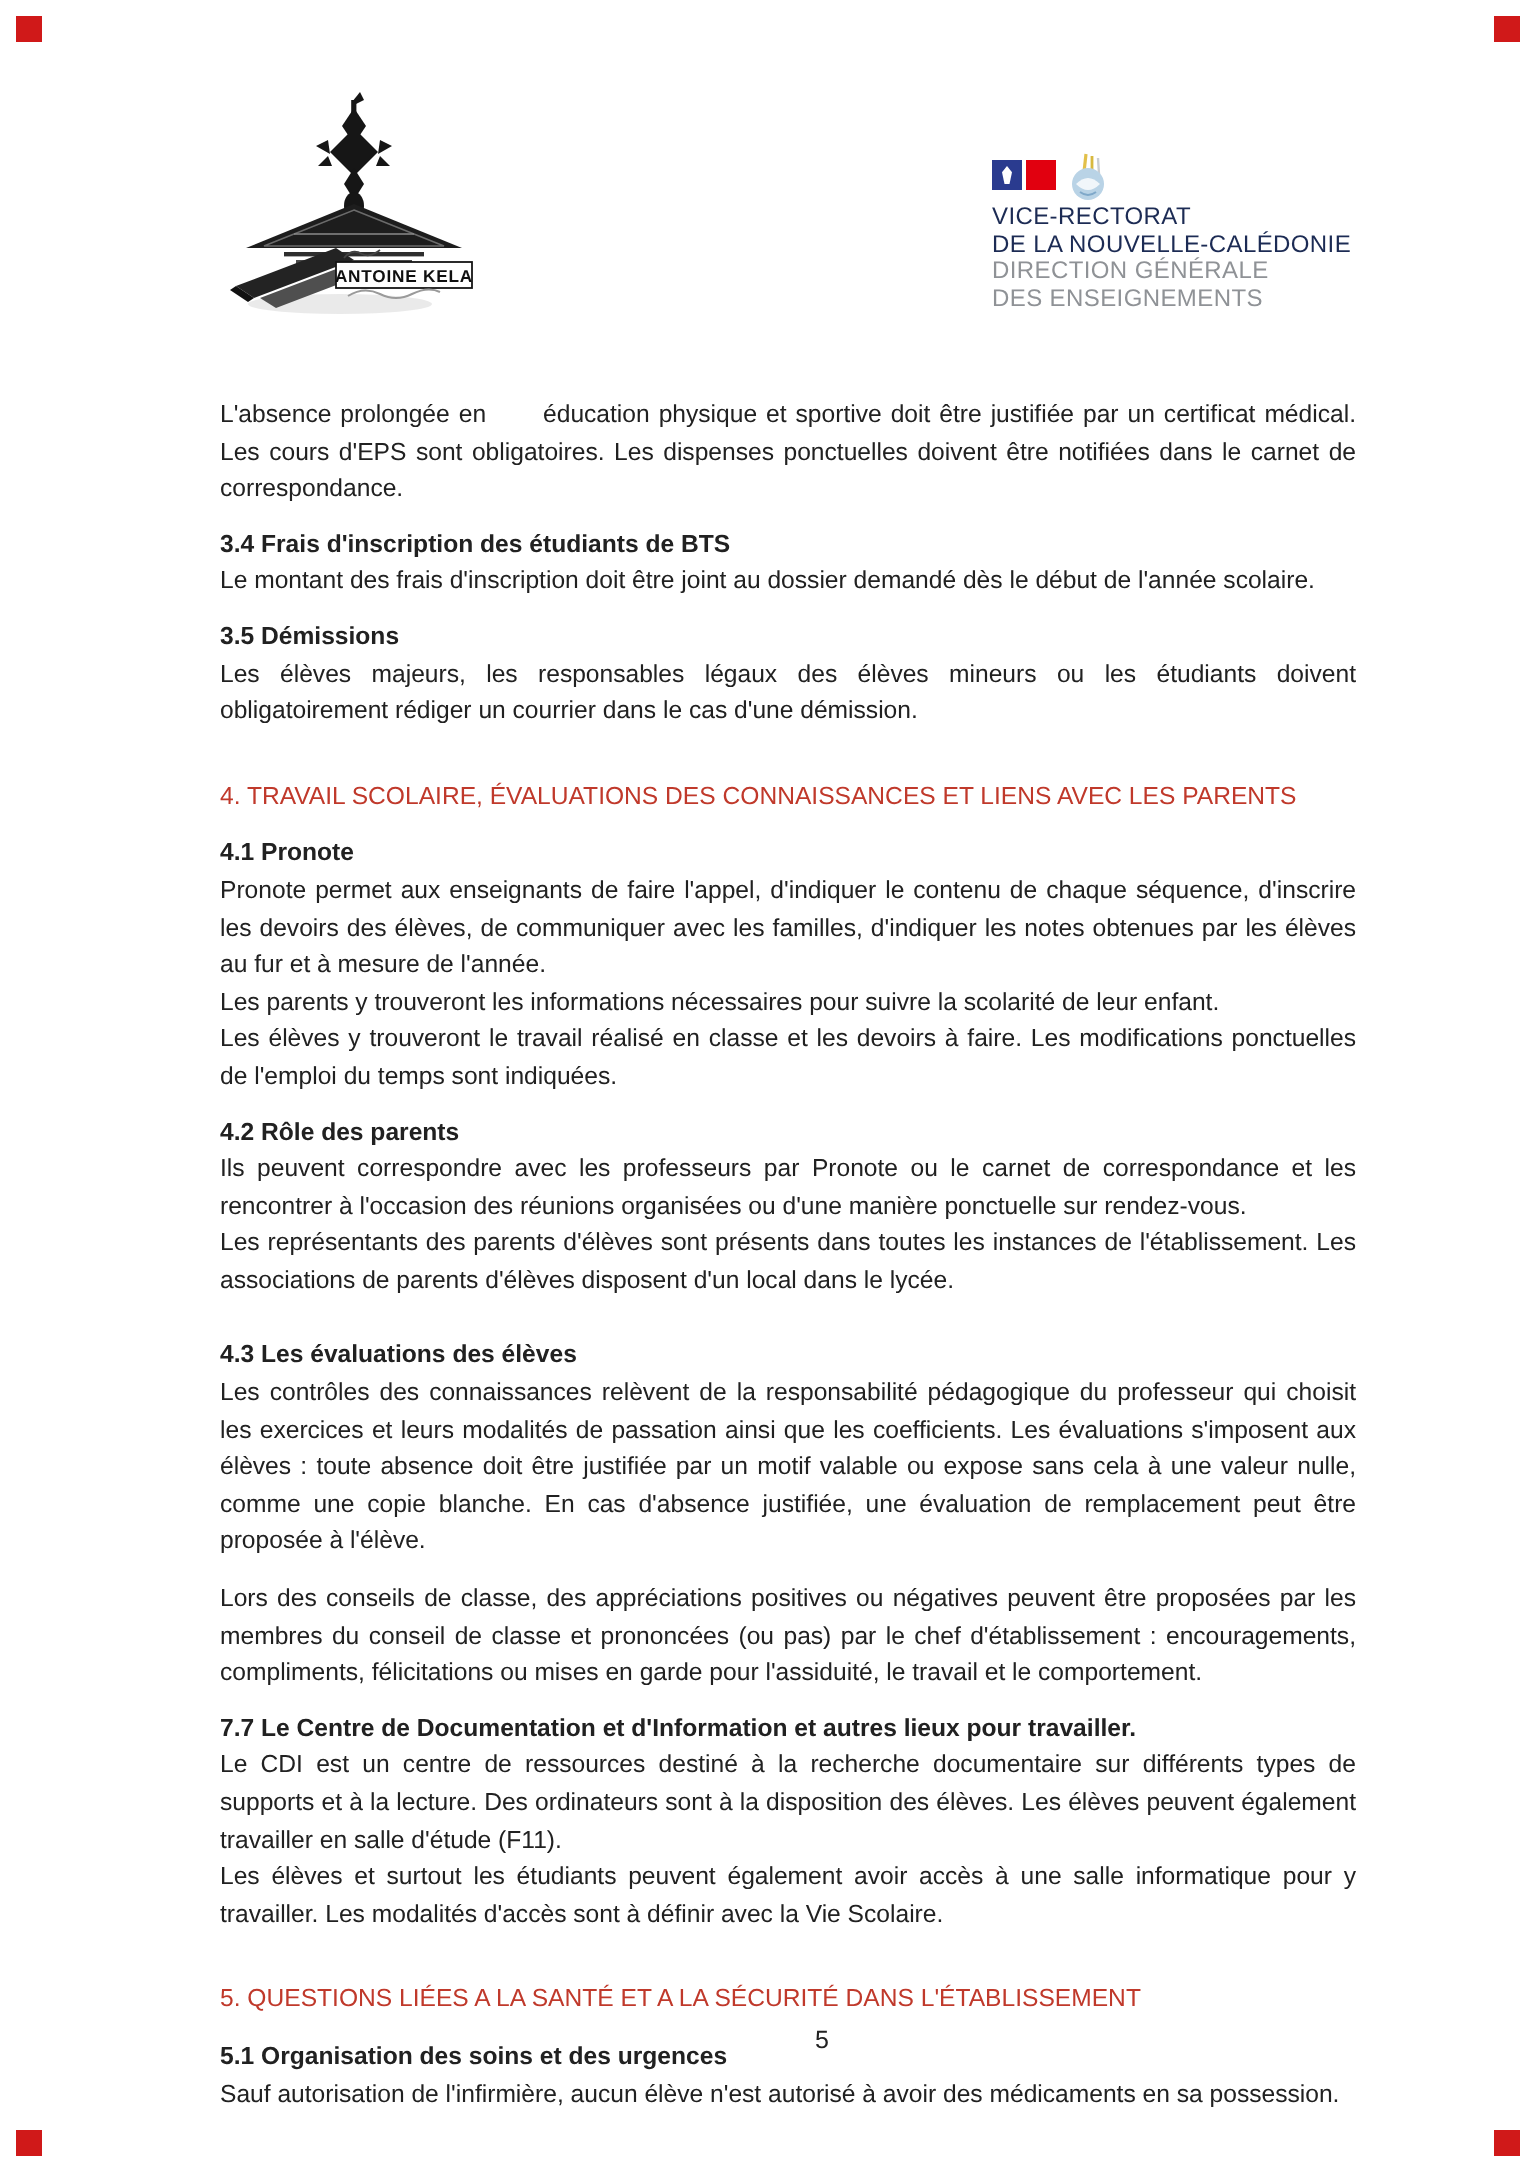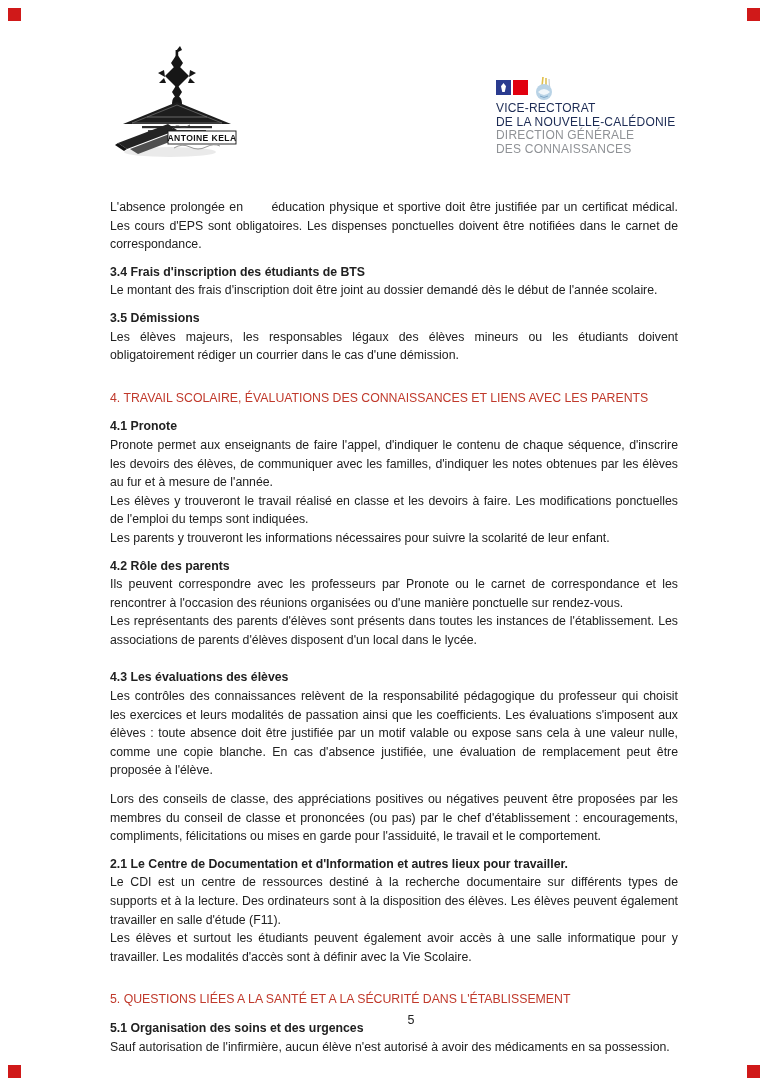--- a/index.html
+++ b/index.html
@@ -100,43 +100,43 @@
       <line x1="13" y1="2" x2="13" y2="10" stroke="#d8b83e" stroke-width="1.4"></line>
       <line x1="16" y1="3" x2="16.5" y2="11" stroke="#c9cdd2" stroke-width="1.2"></line>
       <circle cx="11" cy="16" r="8" fill="#b9d3e6"></circle>
       <path d="M5 16 q6 -6 12 0 q-6 6 -12 0" fill="#ffffff" opacity="0.8"></path>
       <path d="M7 20 q4 3 8 0" stroke="#7fa8c9" stroke-width="1" fill="none"></path>
     </svg>
   </div>
   <div class="vr-line vr-navy">VICE-RECTORAT</div>
   <div class="vr-line vr-navy">DE LA NOUVELLE-CALÉDONIE</div>
   <div class="vr-line vr-gray">DIRECTION GÉNÉRALE</div>
-  <div class="vr-line vr-gray">DES CONNAISSANCES</div>
+  <div class="vr-line vr-gray">DES ENSEIGNEMENTS</div>
 </div>
 
 <div class="doc">
     <div class="blk p"><span>L'absence prolongée en </span><span class="b">éducation physique et sportive</span><span> doit être justifiée par un certificat médical. Les cours d'EPS sont obligatoires. Les dispenses ponctuelles doivent être notifiées dans le carnet de correspondance.</span></div>
     <div class="blk h3">3.4 Frais d'inscription des étudiants de BTS</div>
     <div class="blk p">Le montant des frais d'inscription doit être joint au dossier demandé dès le début de l'année scolaire.</div>
     <div class="blk h3">3.5 Démissions</div>
     <div class="blk p">Les élèves majeurs, les responsables légaux des élèves mineurs ou les étudiants doivent obligatoirement rédiger un courrier dans le cas d'une démission.</div>
     <div class="blk hred">4. TRAVAIL SCOLAIRE, ÉVALUATIONS DES CONNAISSANCES ET LIENS AVEC LES PARENTS</div>
     <div class="blk h3">4.1 Pronote</div>
     <div class="blk p">Pronote permet aux enseignants de faire l'appel, d'indiquer le contenu de chaque séquence, d'inscrire les devoirs des élèves, de communiquer avec les familles, d'indiquer les notes obtenues par les élèves au fur et à mesure de l'année.</div>
+    <div class="blk p">Les parents y trouveront les informations nécessaires pour suivre la scolarité de leur enfant.</div>
     <div class="blk p">Les élèves y trouveront le travail réalisé en classe et les devoirs à faire. Les modifications ponctuelles de l'emploi du temps sont indiquées.</div>
-    <div class="blk p">Les parents y trouveront les informations nécessaires pour suivre la scolarité de leur enfant.</div>
     <div class="blk h3">4.2 Rôle des parents</div>
     <div class="blk p">Ils peuvent correspondre avec les professeurs par Pronote ou le carnet de correspondance et les rencontrer à l'occasion des réunions organisées ou d'une manière ponctuelle sur rendez-vous.</div>
     <div class="blk p">Les représentants des parents d'élèves sont présents dans toutes les instances de l'établissement. Les associations de parents d'élèves disposent d'un local dans le lycée.</div>
     <div class="blk blank"></div>
     <div class="blk h3">4.3 Les évaluations des élèves</div>
     <div class="blk p">Les contrôles des connaissances relèvent de la responsabilité pédagogique du professeur qui choisit les exercices et leurs modalités de passation ainsi que les coefficients. Les évaluations s'imposent aux élèves : toute absence doit être justifiée par un motif valable ou expose sans cela à une valeur nulle, comme une copie blanche. En cas d'absence justifiée, une évaluation de remplacement peut être proposée à l'élève.</div>
     <div class="blk blank"></div>
     <div class="blk p">Lors des conseils de classe, des appréciations positives ou négatives peuvent être proposées par les membres du conseil de classe et prononcées (ou pas) par le chef d'établissement : encouragements, compliments, félicitations ou mises en garde pour l'assiduité, le travail et le comportement.</div>
-    <div class="blk h3">2.1 Le Centre de Documentation et d'Information et autres lieux pour travailler.</div>
+    <div class="blk h3">7.7 Le Centre de Documentation et d'Information et autres lieux pour travailler.</div>
     <div class="blk p">Le CDI est un centre de ressources destiné à la recherche documentaire sur différents types de supports et à la lecture. Des ordinateurs sont à la disposition des élèves. Les élèves peuvent également travailler en salle d'étude (F11).</div>
     <div class="blk p">Les élèves et surtout les étudiants peuvent également avoir accès à une salle informatique pour y travailler. Les modalités d'accès sont à définir avec la Vie Scolaire.</div>
     <div class="blk hred">5. QUESTIONS LIÉES A LA SANTÉ ET A LA SÉCURITÉ DANS L'ÉTABLISSEMENT</div>
     <div class="blk h3">5.1 Organisation des soins et des urgences</div>
     <div class="blk p">Sauf autorisation de l'infirmière, aucun élève n'est autorisé à avoir des médicaments en sa possession.</div>
   </div>
 
 <div class="footer">
   <span>5</span>
 </div>

